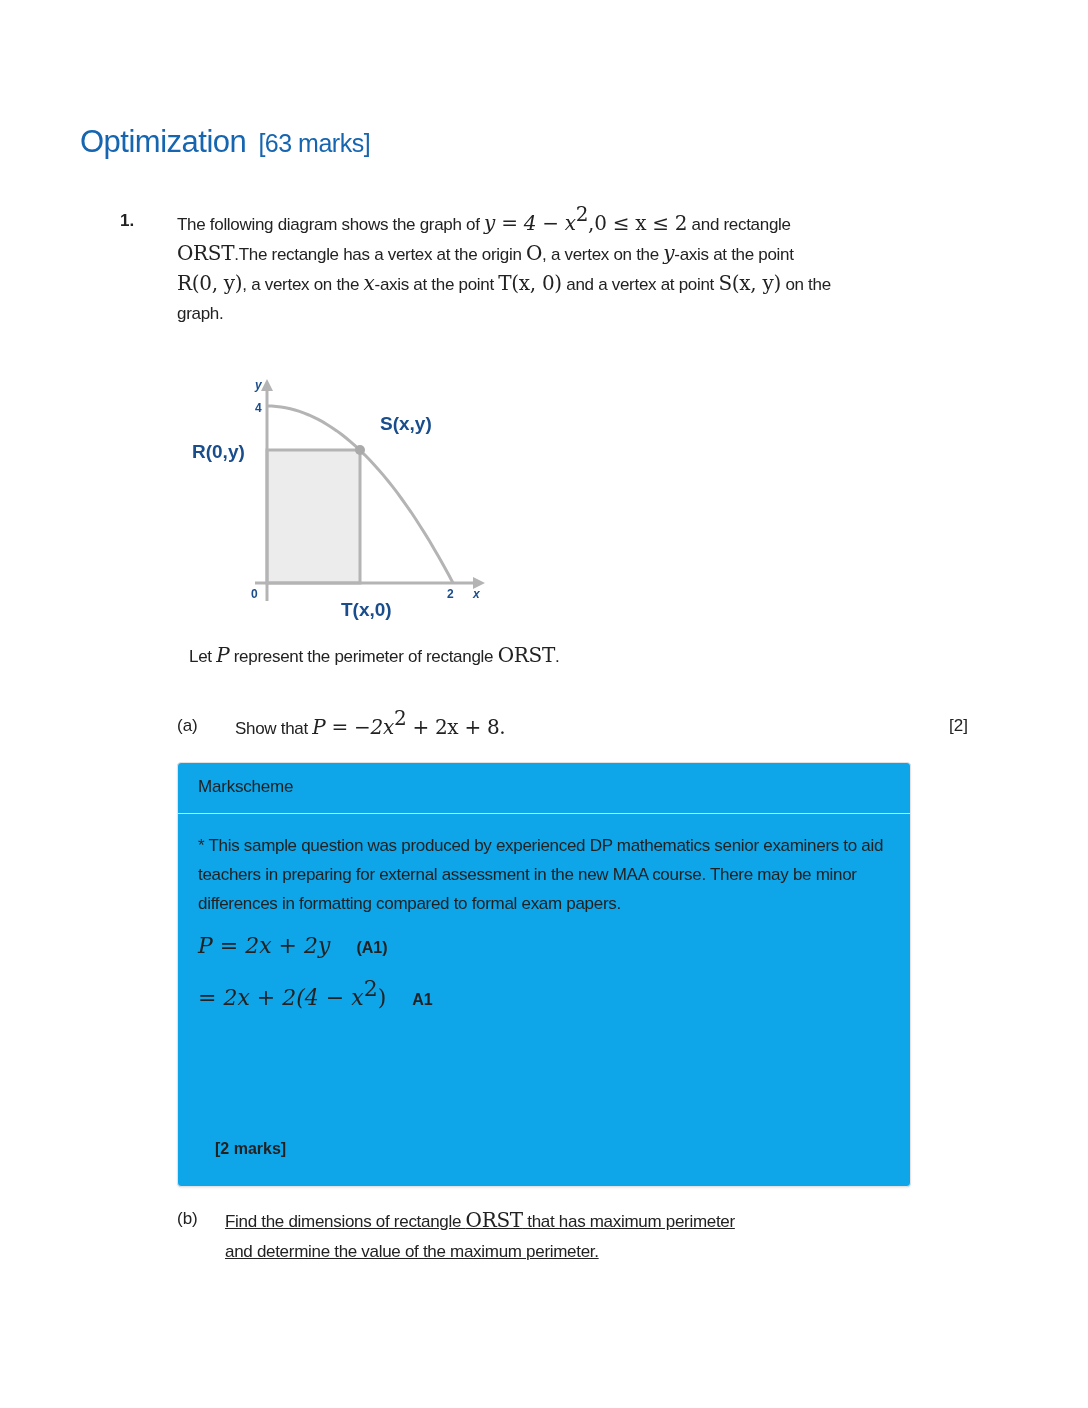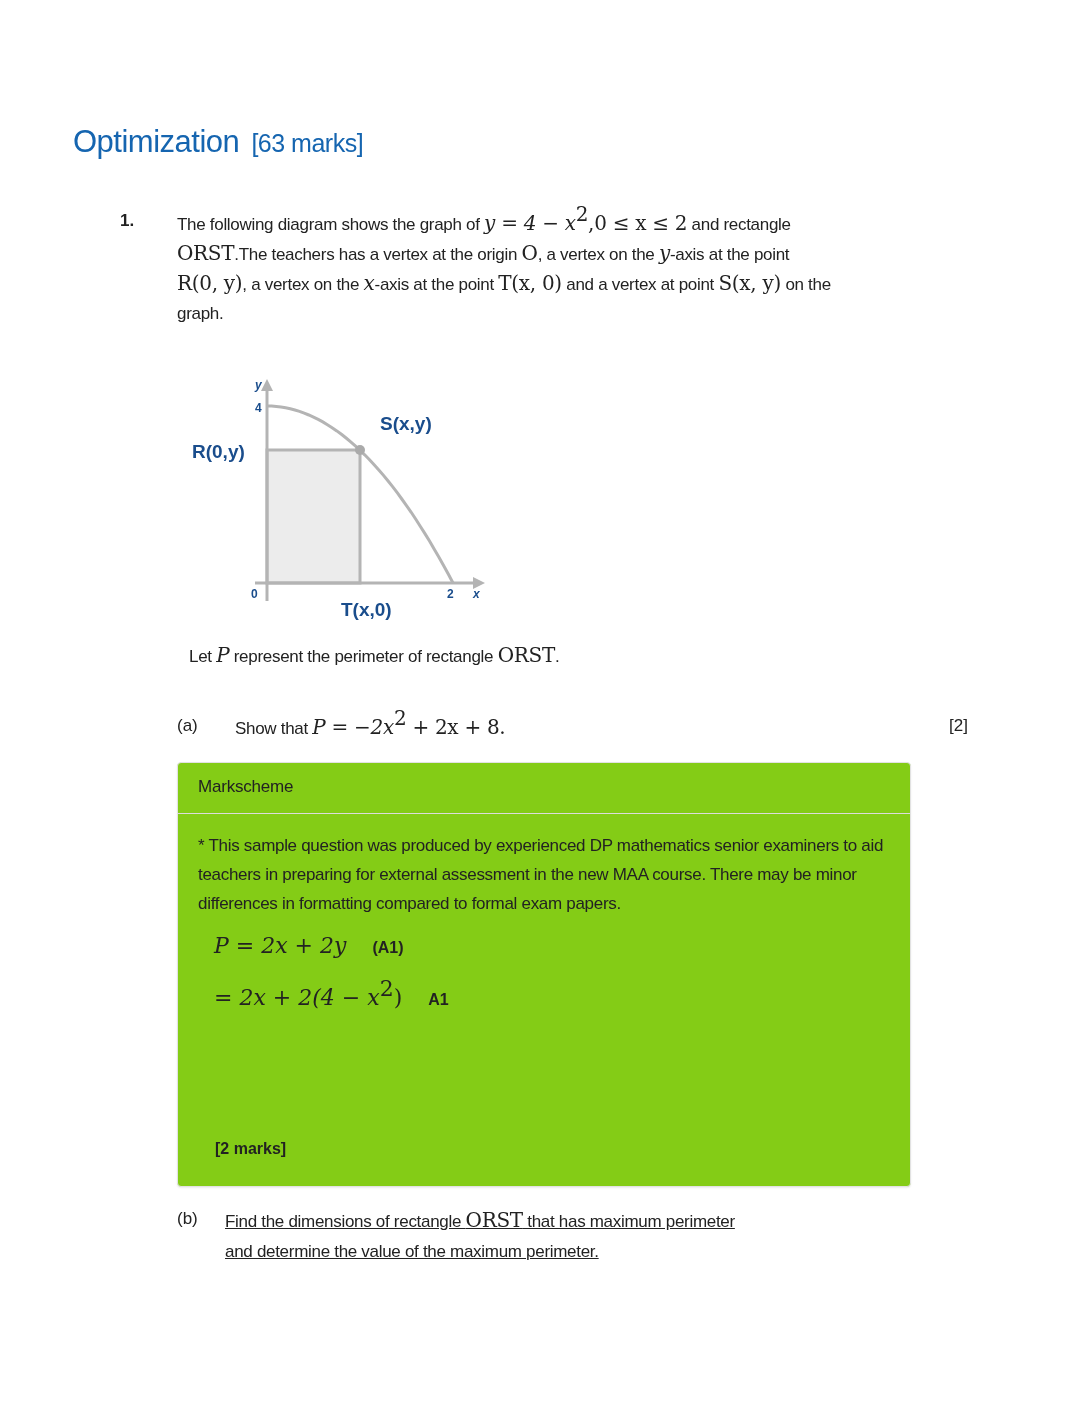--- a/index.html
+++ b/index.html
@@ -2,63 +2,63 @@
 <html><head>
   <meta charset="utf-8">
   <style>
     html, body { margin: 0; padding: 0; background: #ffffff; }
     body {
       width: 1088px; height: 1408px; position: relative; overflow: hidden;
       font-family: "Liberation Sans", "DejaVu Sans", sans-serif;
       color: #222;
     }
     .title {
-      position: absolute; left: 73px; top: 124px;
+      position: absolute; left: 80px; top: 124px;
       color: #1565b0; font-size: 31px; letter-spacing: -0.5px;
     }
     .title .marks { font-size: 25px; margin-left: 4px; }
     .qnum { position: absolute; left: 120px; top: 211px; font-size: 17px; font-weight: bold; }
     .qbody { position: absolute; left: 177px; top: 209px; width: 760px; font-size: 17px; line-height: 29px; letter-spacing: -0.3px; }
     .math { font-family: "DejaVu Serif", "Liberation Serif", serif; font-size: 20px; }
     .mi { font-style: italic; }
     sup { font-size: 12px; vertical-align: 9px; line-height: 0; }
     .diagram { position: absolute; left: 185px; top: 373px; width: 310px; height: 255px; }
     .let { position: absolute; left: 177px; top: 643px; font-size: 17px; letter-spacing: -0.3px; margin-left: 12px; }
     .part-label { position: absolute; font-size: 17px; }
     .part-text { position: absolute; font-size: 17px; letter-spacing: -0.3px; line-height: 30px; }
     .part-marks { position: absolute; right: 120px; top: 716px; font-size: 17px; }
     .ms-box {
       position: absolute; left: 177px; top: 762px; width: 732px; height: 423px;
       border: 1px solid #e2e2e2; border-radius: 4px; box-shadow: 0 1px 2px rgba(0,0,0,0.08);
-      background: #84cc16;
+      background: #0ea5e9;
     }
     .ms-header {
       height: 50px; border-bottom: 1px solid #dcdcdc; padding-left: 20px;
       line-height: 48px; font-size: 17px; letter-spacing: -0.2px;
     }
     .ms-note { position: absolute; left: 20px; top: 68px; width: 700px; font-size: 17px; line-height: 29px; letter-spacing: -0.3px; }
-    .ms-line { position: absolute; left: 20px; font-size: 17px; white-space: nowrap; margin-left: 16px; }
+    .ms-line { position: absolute; left: 20px; font-size: 17px; white-space: nowrap; }
     .ms-line .math { font-size: 22px; }
     .award { font-weight: bold; font-size: 16px; margin-left: 26px; }
     .ms-total { position: absolute; left: 20px; top: 377px; font-size: 16px; font-weight: bold; padding-left: 17px; }
   </style>
 </head>
 <body>
 
 <div class="title">
   <span>Optimization</span>
   <span class="marks">[63 marks]</span>
 </div>
 
 <div class="qnum">1.</div>
 
 <div class="qbody">
   <div>
     <span>The following diagram shows the graph of </span><span class="math mi">y = 4 − x</span><sup class="math">2</sup><span class="math">,0 ≤ x ≤ 2</span><span> and rectangle</span><br>
-    <span class="math">ORST</span><span>.The teachers has a vertex at the origin </span><span class="math">O</span><span>, a vertex on the </span><span class="math mi">y</span><span>-axis at the point</span><br>
+    <span class="math">ORST</span><span>.The rectangle has a vertex at the origin </span><span class="math">O</span><span>, a vertex on the </span><span class="math mi">y</span><span>-axis at the point</span><br>
     <span class="math">R(0, y)</span><span>, a vertex on the </span><span class="math mi">x</span><span>-axis at the point </span><span class="math">T(x, 0)</span><span> and a vertex at point </span><span class="math">S(x, y)</span><span> on the</span><br>
     <span>graph.</span>
   </div>
 </div>
 
 <svg class="diagram" viewBox="0 0 310 255" width="310" height="255">
   <rect x="82" y="77" width="93" height="133" fill="#ececec" stroke="#b4b4b4" stroke-width="3"></rect>
   <line x1="70" y1="210" x2="292" y2="210" stroke="#b4b4b4" stroke-width="3"></line>
   <polygon points="300,210 288,204 288,216" fill="#b4b4b4"></polygon>
   <line x1="82" y1="228" x2="82" y2="14" stroke="#b4b4b4" stroke-width="3"></line>

